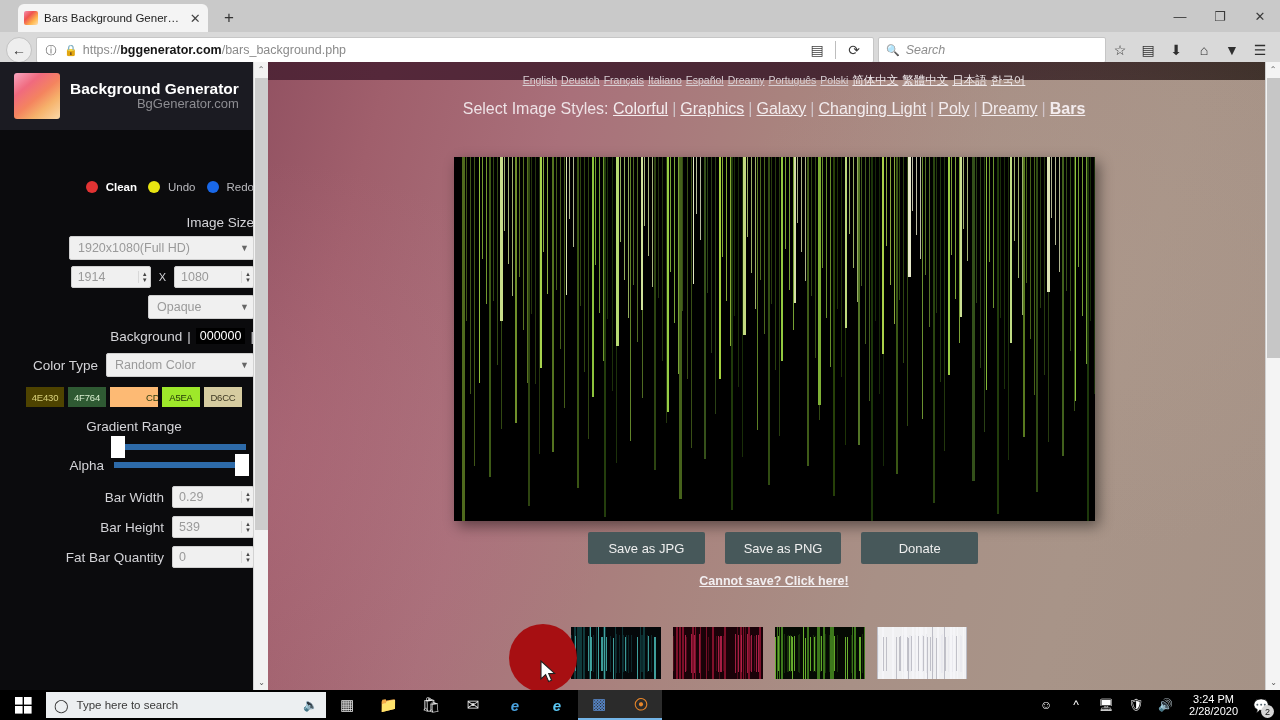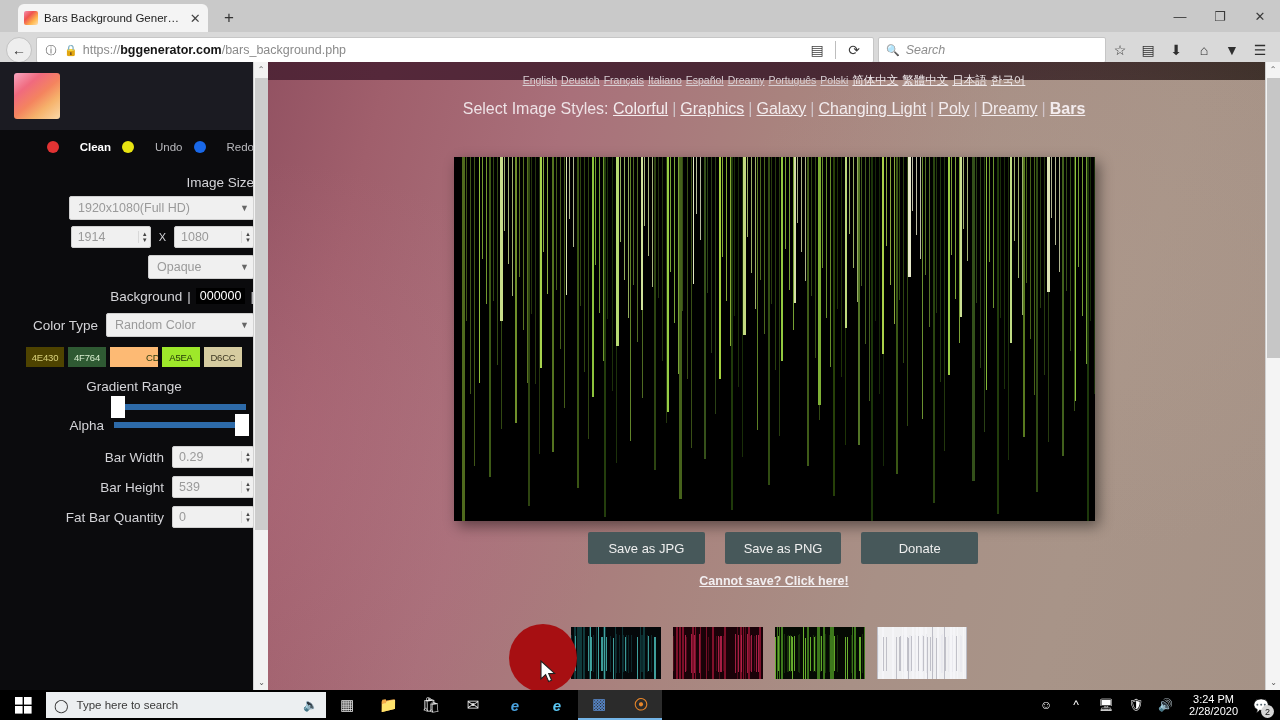--- a/index.html
+++ b/index.html
@@ -69,21 +69,21 @@
   .brand-title { font-size:15.5px; font-weight:700; color:#fff; }
   .brand-sub { font-size:13px; color:#8d8d92; text-align:right; }
 
   .gen-btn { margin:12px 8px 0 70px; height:42px; border-radius:6px; background:#3e4f4c;
     border:1px solid #4a5d59; display:flex; align-items:center; justify-content:center; gap:7px;
     color:#fff; font-size:16.5px; font-weight:700; }
   .gear-dot { width:13px; height:13px; border-radius:50%; background:#49c024;
     box-shadow: inset 0 0 0 2px #0b0b0d, 0 0 0 2px #49c024; }
   .cur-row { margin-top:11px; padding-right:14px; display:flex; justify-content:flex-end; gap:11px;
     font-size:11.5px; }
-  .cur { display:flex; align-items:center; gap:21px; }
+  .cur { display:flex; align-items:center; gap:8px;margin-top:40px; }
   .cur .dot { width:12px; height:12px; border-radius:50%; display:block; }
   .cur.clean .dot { background:#e23333; }
   .cur.undo .dot { background:#e8e411; }
   .cur.redo .dot { background:#1968e8; }
   .cur.clean span.t { color:#fff; font-weight:700; }
   .cur.undo span.t, .cur.redo span.t { color:#b9b9bd; }
 
   .lbl { color:#d4d4d8; font-size:13.5px; }
   .row { display:flex; align-items:center; justify-content:flex-end; gap:8px;
          padding:0 14px; margin-top:12px; }
@@ -210,20 +210,24 @@
       <div class="tool-ico">☰</div>
     </div>
 
     <div class="viewport">
       <div class="vp-topband"></div>
       <div class="vp-glow"></div>
 
       <div class="side">
         <div class="side-head">
           <span class="brand-img"></span>
+          <span class="brand-txt">
+            <span class="brand-title">Background Generator</span>
+            <span class="brand-sub">BgGenerator.com</span>
+          </span>
         </div>
 
 
         <div class="cur-row">
           <span class="cur clean">
             <span class="dot"></span>
             <span class="t">Clean</span>
           </span>
           <span class="cur undo">
             <span class="dot"></span>

